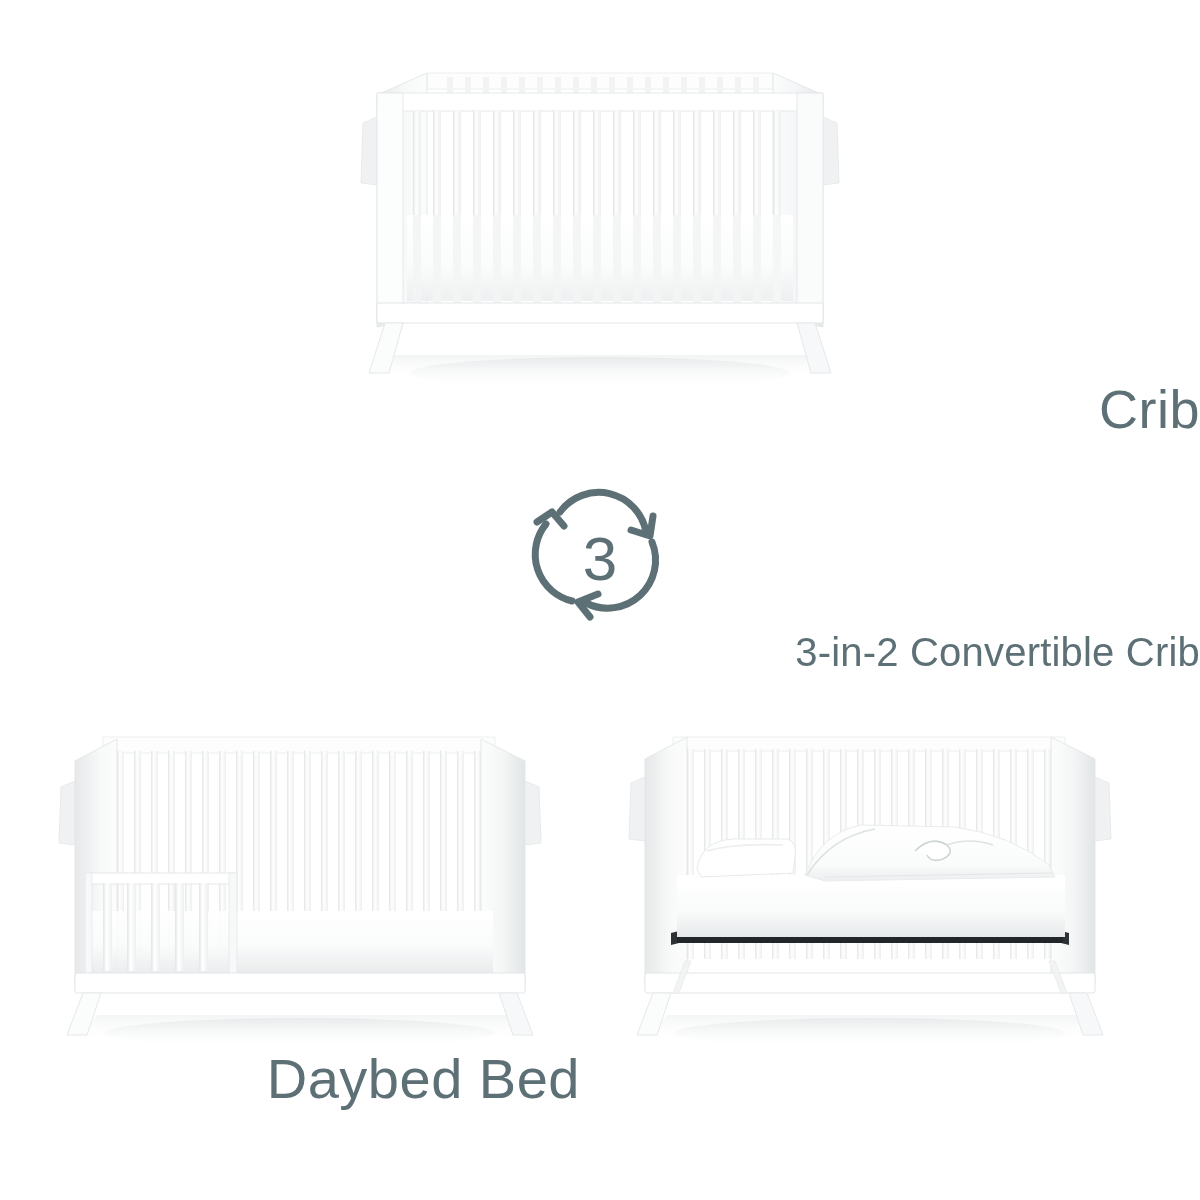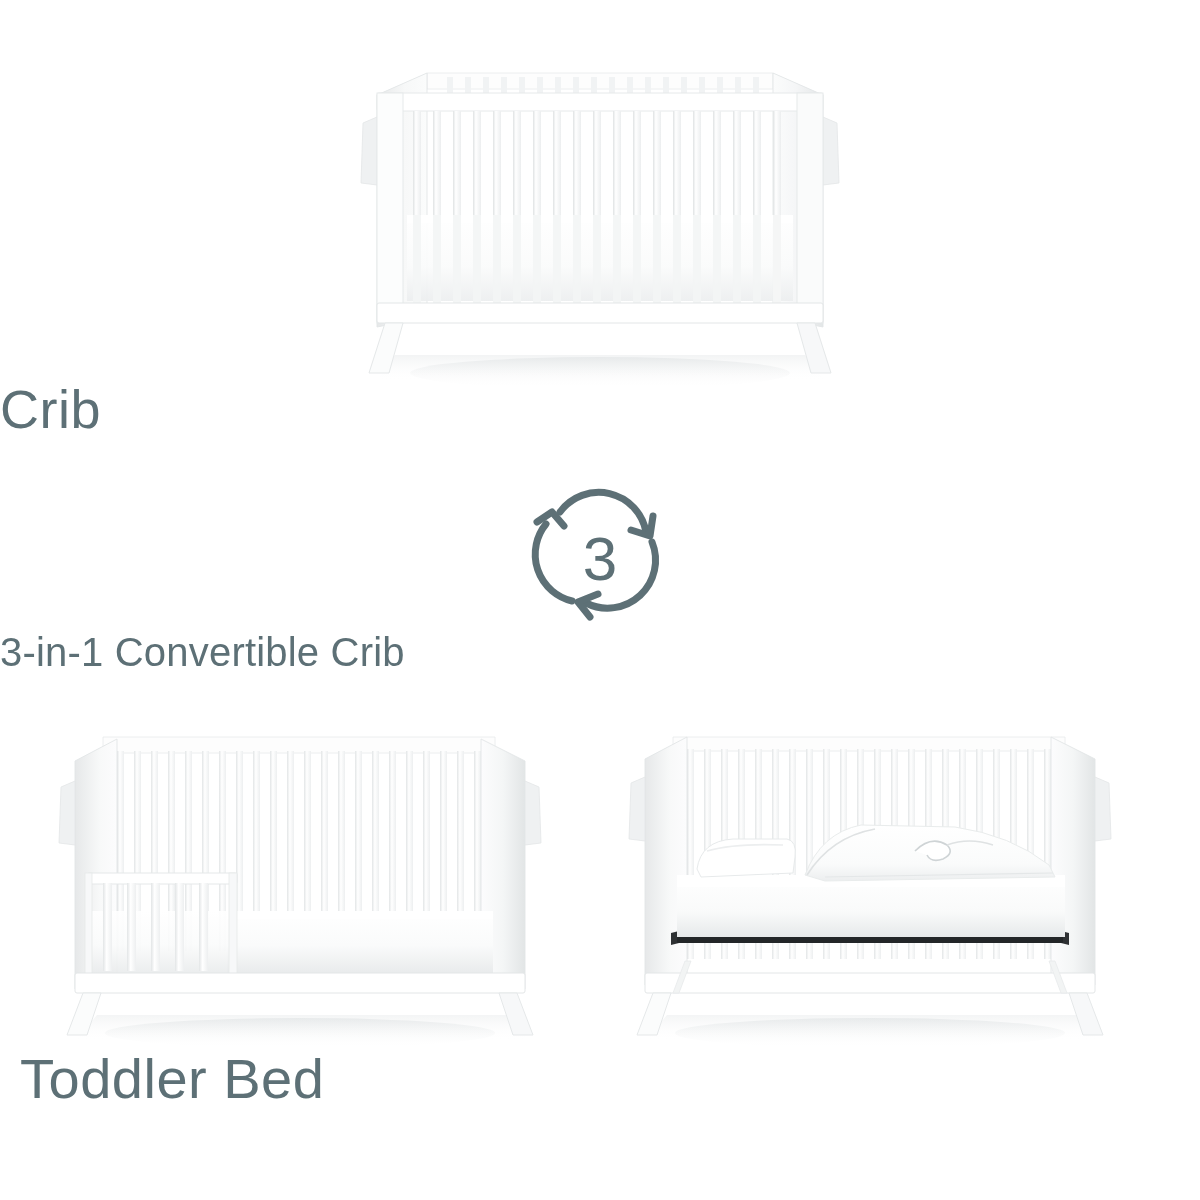--- a/index.html
+++ b/index.html
@@ -9,21 +9,21 @@
     background:#ffffff;
     font-family:"Liberation Sans","DejaVu Sans",sans-serif;
     overflow:hidden;
     position:relative;
   }
   .canvas{position:relative;width:1200px;height:1200px;background:#fff;}
 
   
   .label{
     position:absolute;
-    text-align:left;
+    text-align:right;
     color:#5d7076;
     font-weight:400;
     letter-spacing:0.5px;
     white-space:nowrap;
     font-family:"Liberation Sans","DejaVu Sans",sans-serif;
   }
   .label.crib{left:0;width:1200px;top:378px;font-size:54px;}
   .label.toddler{left:20px;width:560px;top:1046px;font-size:56px;}
   .label.daybed{left:640px;width:520px;top:1046px;font-size:56px;}
   .label.center-cap{left:0;width:1200px;top:630px;font-size:40px;letter-spacing:0.2px;}
@@ -190,21 +190,21 @@
         <path d="M78 108 L58 116 L70 131"></path>
 
         <path d="M52 115 A48 48 0 0 1 26 38"></path>
 
         <path d="M17 36 L32 26 L44 40"></path>
       </g>
     </svg>
     <div class="cycle-num">3</div>
   </div>
 
-  <div class="label center-cap">3-in-1 Convertible Crib</div>
+  <div class="label center-cap">3-in-2 Convertible Crib</div>
 
   <div class="product" id="toddler-figure">
     <svg viewBox="0 0 490 320" xmlns="http://www.w3.org/2000/svg">
       <defs>
         <linearGradient id="tFloor" x1="0" y1="0" x2="0" y2="1">
           <stop offset="0%" stop-color="#e4e7e8" stop-opacity="0.85"></stop>
           <stop offset="100%" stop-color="#ffffff" stop-opacity="0"></stop>
         </linearGradient>
         <linearGradient id="tPanel" x1="0" y1="0" x2="1" y2="0">
           <stop offset="0%" stop-color="#e6e8e9"></stop>
@@ -279,21 +279,21 @@
       <rect x="30" y="148" width="7" height="104" fill="#f7f8f9" stroke="#e5e8e9" stroke-width="0.8"></rect>
       <rect x="174" y="148" width="8" height="104" fill="#f7f8f9" stroke="#e5e8e9" stroke-width="0.8"></rect>
 
       <rect x="20" y="248" width="450" height="20" rx="2" fill="#ffffff" stroke="#e3e6e7" stroke-width="1"></rect>
 
       <path d="M28 268 L46 268 L32 310 L12 310 Z" fill="#fbfcfc" stroke="#e5e8e9" stroke-width="1"></path>
       <path d="M444 268 L462 268 L478 310 L458 310 Z" fill="#f7f8f9" stroke="#e5e8e9" stroke-width="1"></path>
     </svg>
   </div>
 
-  <div class="label toddler">Toddler Bed</div>
+  <div class="label toddler">Daybed Bed</div>
 
   <div class="product" id="daybed-figure">
     <svg viewBox="0 0 490 320" xmlns="http://www.w3.org/2000/svg">
       <defs>
         <linearGradient id="dFloor" x1="0" y1="0" x2="0" y2="1">
           <stop offset="0%" stop-color="#e4e7e8" stop-opacity="0.85"></stop>
           <stop offset="100%" stop-color="#ffffff" stop-opacity="0"></stop>
         </linearGradient>
         <linearGradient id="dPanel" x1="0" y1="0" x2="1" y2="0">
           <stop offset="0%" stop-color="#e6e8e9"></stop>

